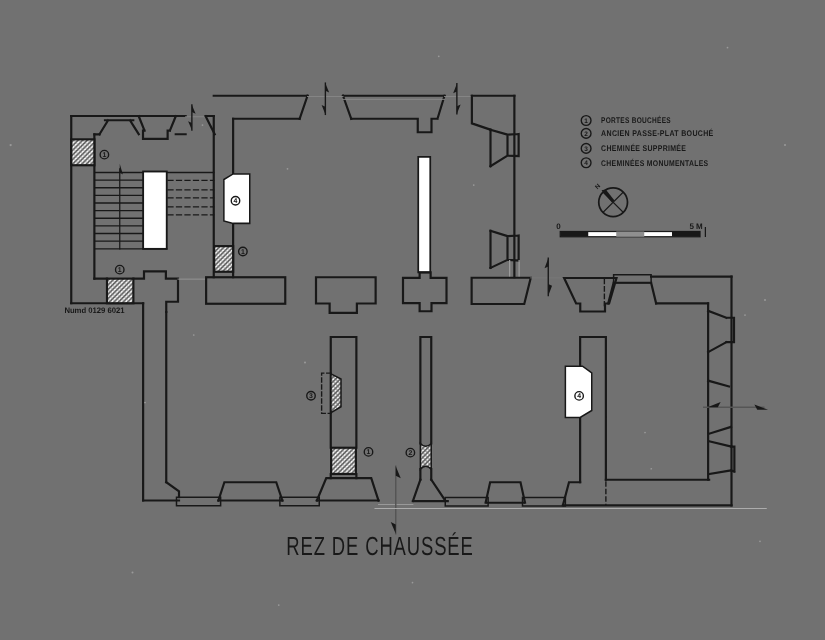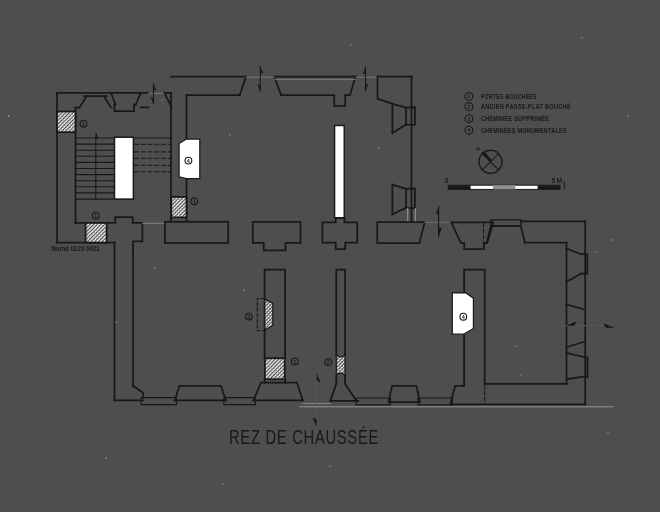--- a/index.html
+++ b/index.html
@@ -1,16 +1,16 @@
 <!DOCTYPE html>
 <html><head>
 <meta charset="utf-8">
 <style>
   html,body{margin:0;padding:0;background:#ffffff;}
-  #page{width:660px;height:512px;position:relative;background:#1d4ed8;overflow:hidden;filter:grayscale(1);}
+  #page{width:660px;height:512px;position:relative;background:#d946ef;overflow:hidden;filter:grayscale(1);}
   svg{position:absolute;top:0;left:0;}
   text{font-family:"Liberation Sans", sans-serif;}
 </style>
 </head>
 <body>
 <div id="page">
 <svg width="660" height="512" viewBox="0 0 660 512">
 <defs>
   <pattern id="h1" width="2.6" height="2.6" patternUnits="userSpaceOnUse" patternTransform="rotate(45)">
     <rect width="2.6" height="2.6" fill="#f2f1ef"></rect>

